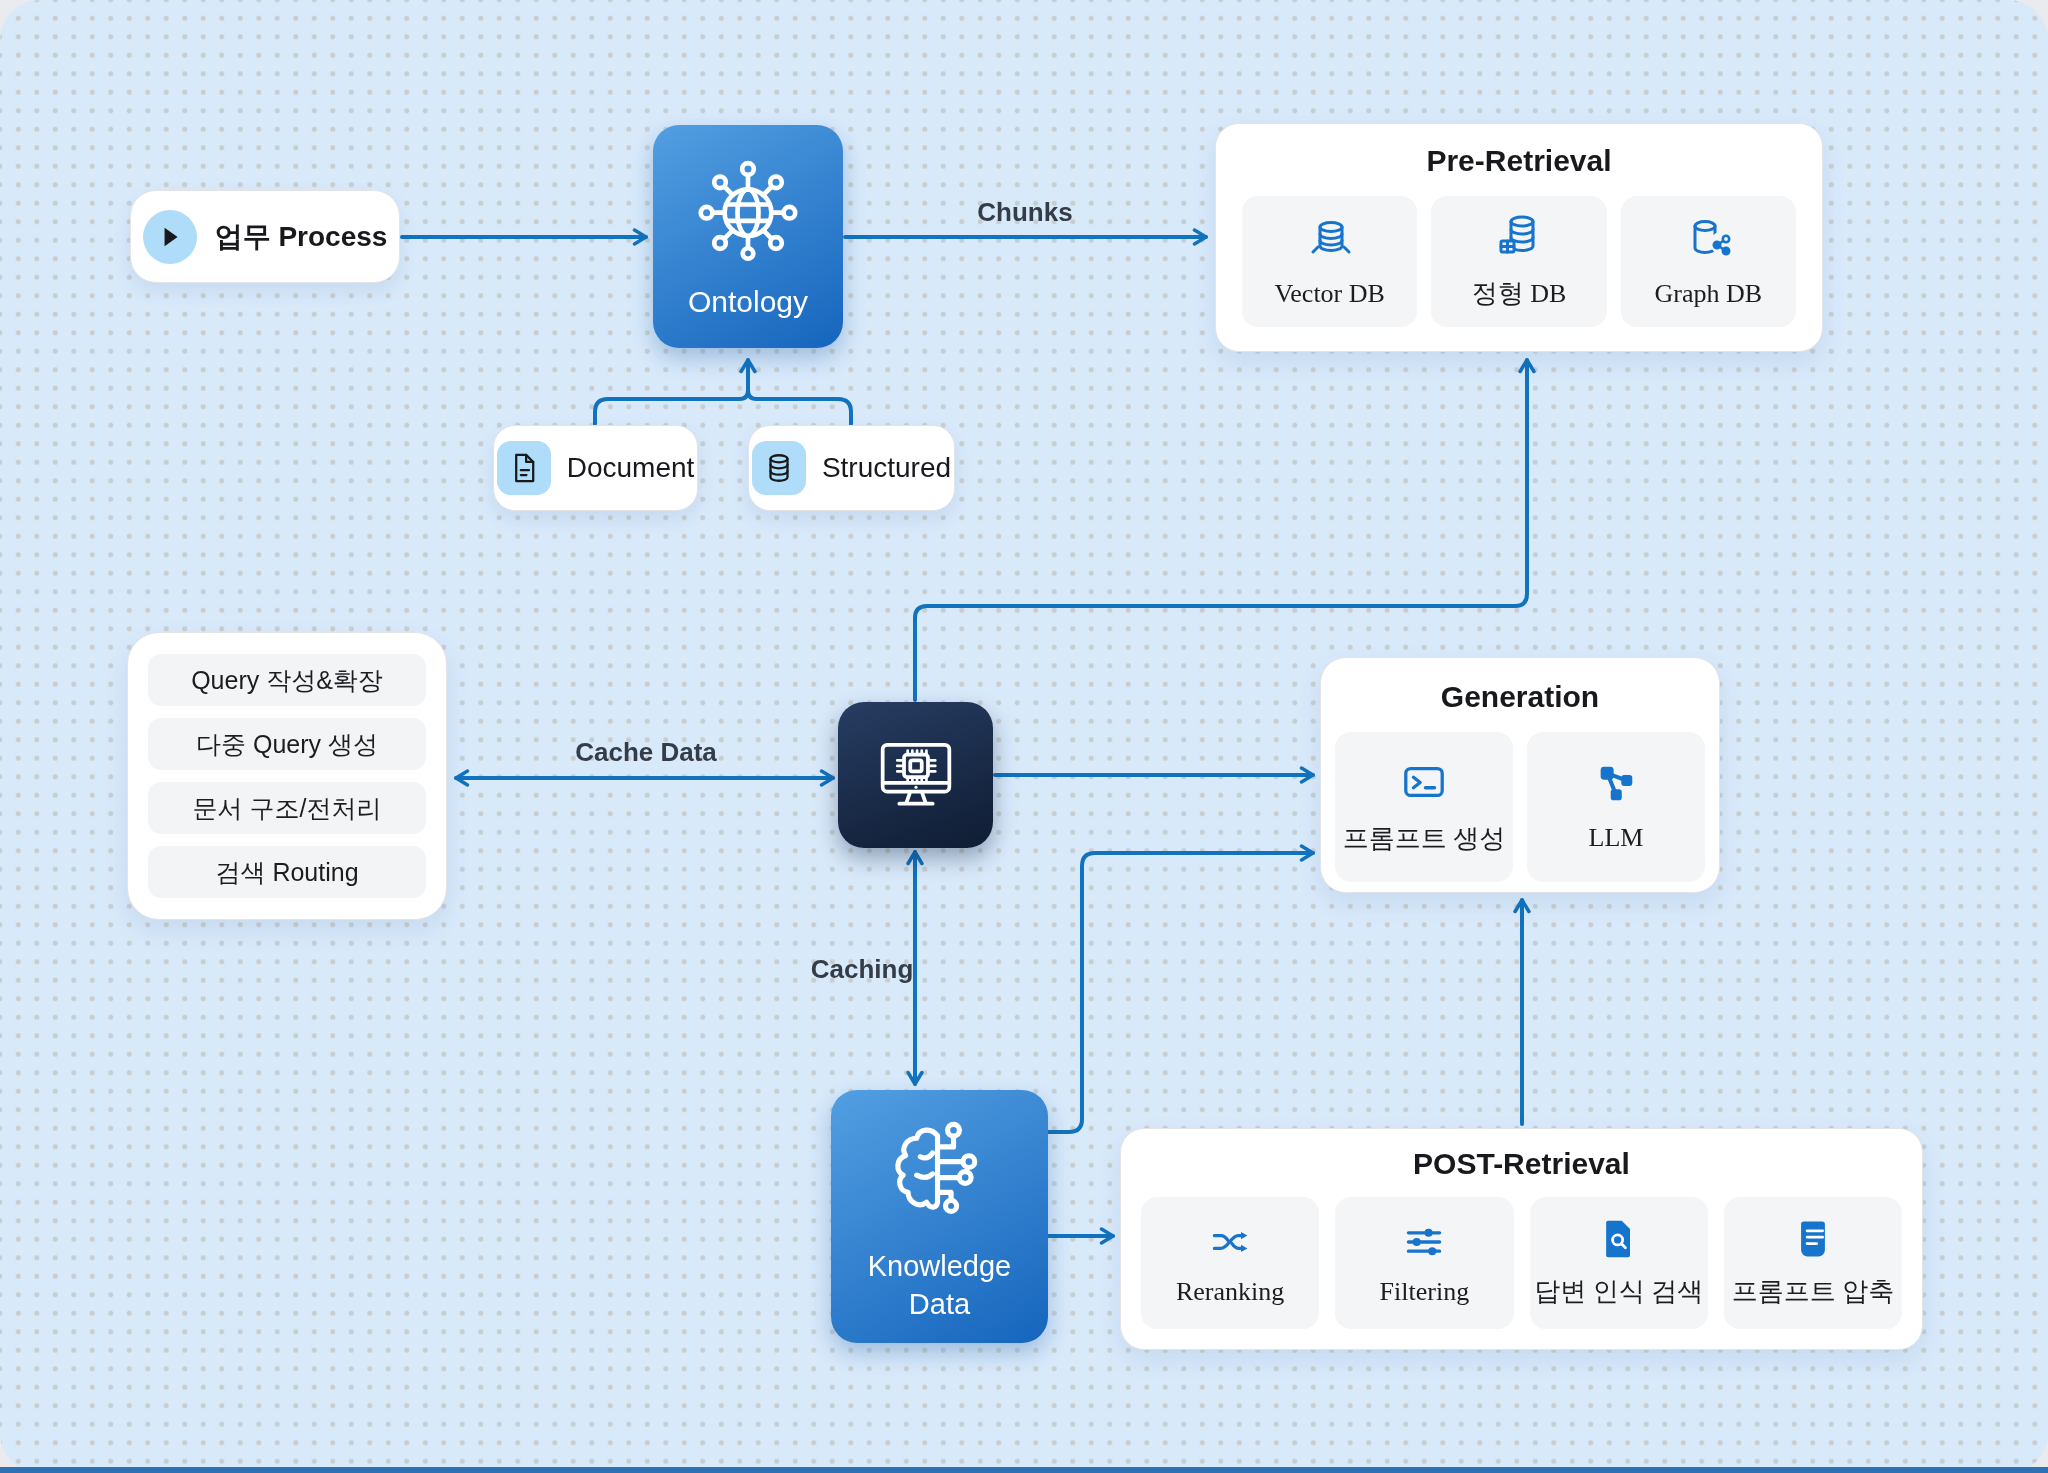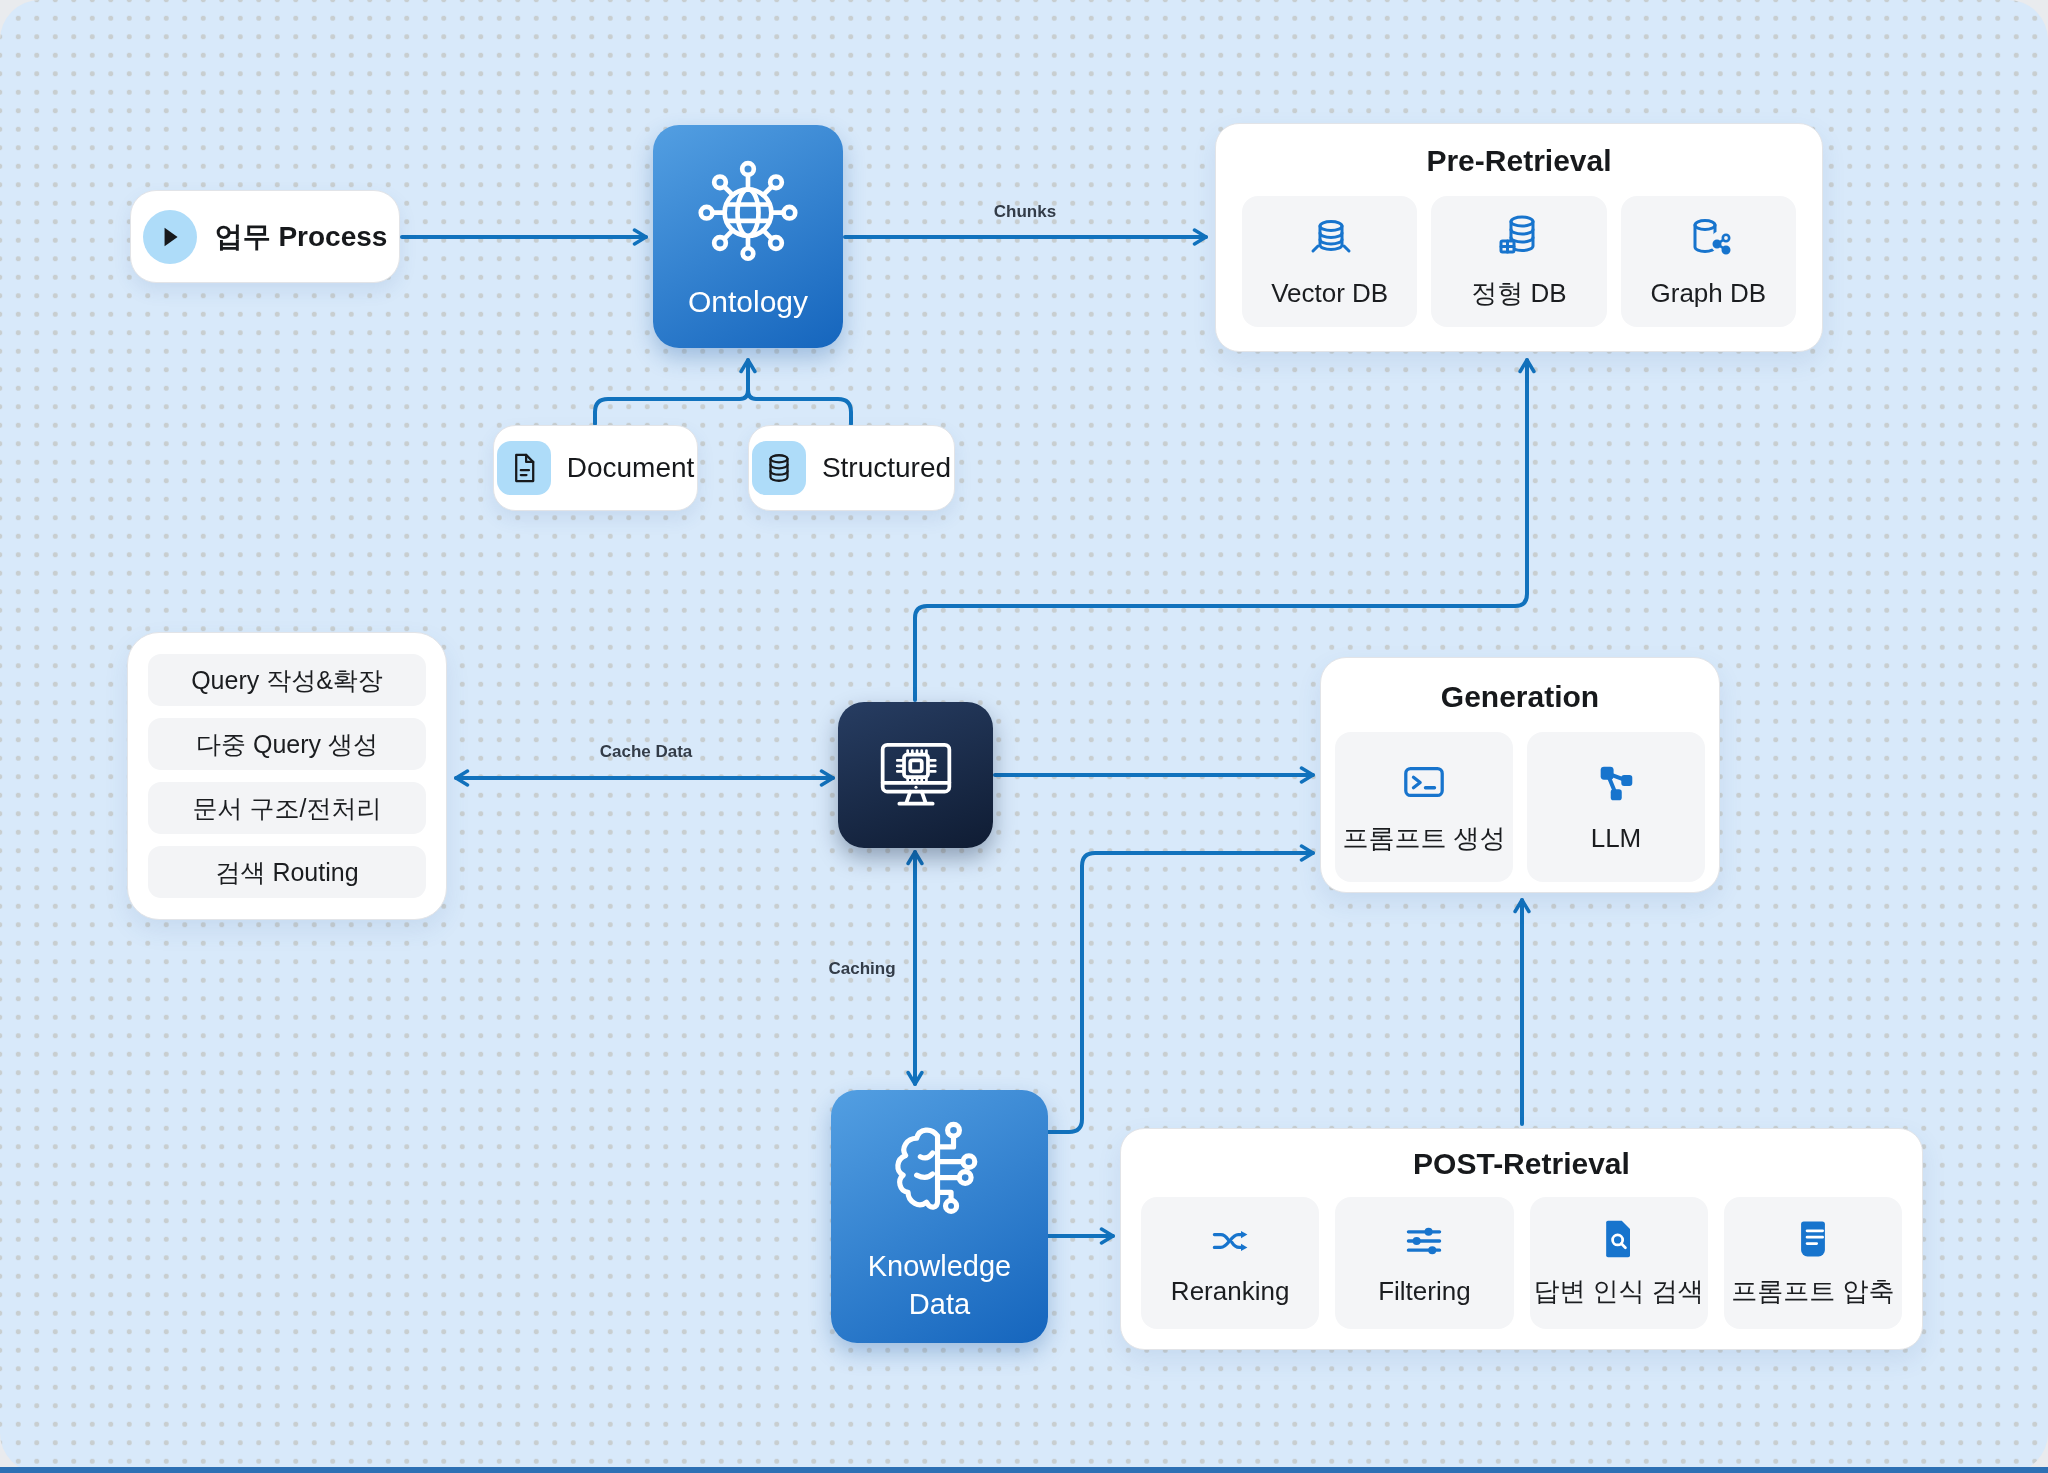--- a/index.html
+++ b/index.html
@@ -1,38 +1,38 @@
 <!DOCTYPE html>
 <html><head>
 <meta charset="utf-8">
 <style>
   html,body{margin:0;padding:0;background:#e9ebee;font-family:"Liberation Sans","DejaVu Sans",sans-serif;}
   .stage{position:relative;width:2048px;height:1473px;overflow:hidden;background:#e9ebee;}
   .canvas{position:absolute;inset:0;border-radius:40px;background:#d8e9fa;
     background-image:radial-gradient(rgba(174,162,139,.38) 2.2px,transparent 2.9px);
     background-size:18.5px 18.5px;background-position:9px 9px;}
   .edges{position:absolute;left:0;top:0;width:2048px;height:1473px;pointer-events:none;}
-  .edge-label{position:absolute;transform:translate(-50%,-50%);font-size:17px;font-weight:700;color:#333c48;white-space:nowrap;}
+  .edge-label{position:absolute;transform:translate(-50%,-50%);font-size:26px;font-weight:700;color:#333c48;white-space:nowrap;}
   .node{position:absolute;box-sizing:border-box;}
   .white-pill{background:#fff;border:1px solid #e2e4e8;border-radius:26px;
     box-shadow:0 8px 18px rgba(50,90,150,.10);display:flex;align-items:center;justify-content:center;gap:18px;}
   .chip{width:54px;height:54px;border-radius:14px;background:#aedcf9;display:flex;align-items:center;justify-content:center;flex:0 0 auto;}
   .chip.round{border-radius:50%;}
   .pill-label{font-size:28px;font-weight:600;color:#17191c;white-space:nowrap;}
   .blue-node{border-radius:26px;background:linear-gradient(150deg,#539fe2 0%,#1565bd 100%);
     box-shadow:0 10px 22px rgba(30,90,160,.30);display:flex;flex-direction:column;align-items:center;justify-content:center;gap:18px;color:#fff;}
   .blue-node .nlabel{font-size:30px;font-weight:500;text-align:center;line-height:1.3;}
   .dark-node{border-radius:26px;background:linear-gradient(160deg,#273d62 0%,#0f1c33 100%);
     box-shadow:0 10px 22px rgba(10,30,60,.35);display:flex;align-items:center;justify-content:center;}
   .panel{background:#fff;border:1px solid #e2e4e8;border-radius:24px;box-shadow:0 10px 24px rgba(50,90,150,.10);
     display:flex;flex-direction:column;}
   .panel-title{font-size:30px;font-weight:600;color:#17191c;text-align:center;}
   .cards{display:flex;gap:14px;flex:1;}
   .card{flex:1;background:#f4f5f7;border-radius:16px;display:flex;flex-direction:column;align-items:center;justify-content:center;gap:16px;}
-  .card-label{font-size:26px;color:#1b1d20;white-space:nowrap;}
+  .card-label{font-size:26px;color:#1b1d20;white-space:nowrap;font-family:Liberation Serif, serif;}
   .qpanel{background:#fff;border:1px solid #e2e4e8;border-radius:32px;box-shadow:0 10px 24px rgba(50,90,150,.10);
     display:flex;flex-direction:column;gap:12px;padding:21px 20px;}
   .qitem{height:52px;background:#f3f4f6;border-radius:13px;display:flex;align-items:center;justify-content:center;
     font-size:25px;font-weight:500;color:#1b1d20;}
   .bottom-strip{position:absolute;left:0;bottom:0;width:100%;height:6px;background:#2d70b4;}
   svg{display:block;}
 </style>
 </head>
 <body>
 

